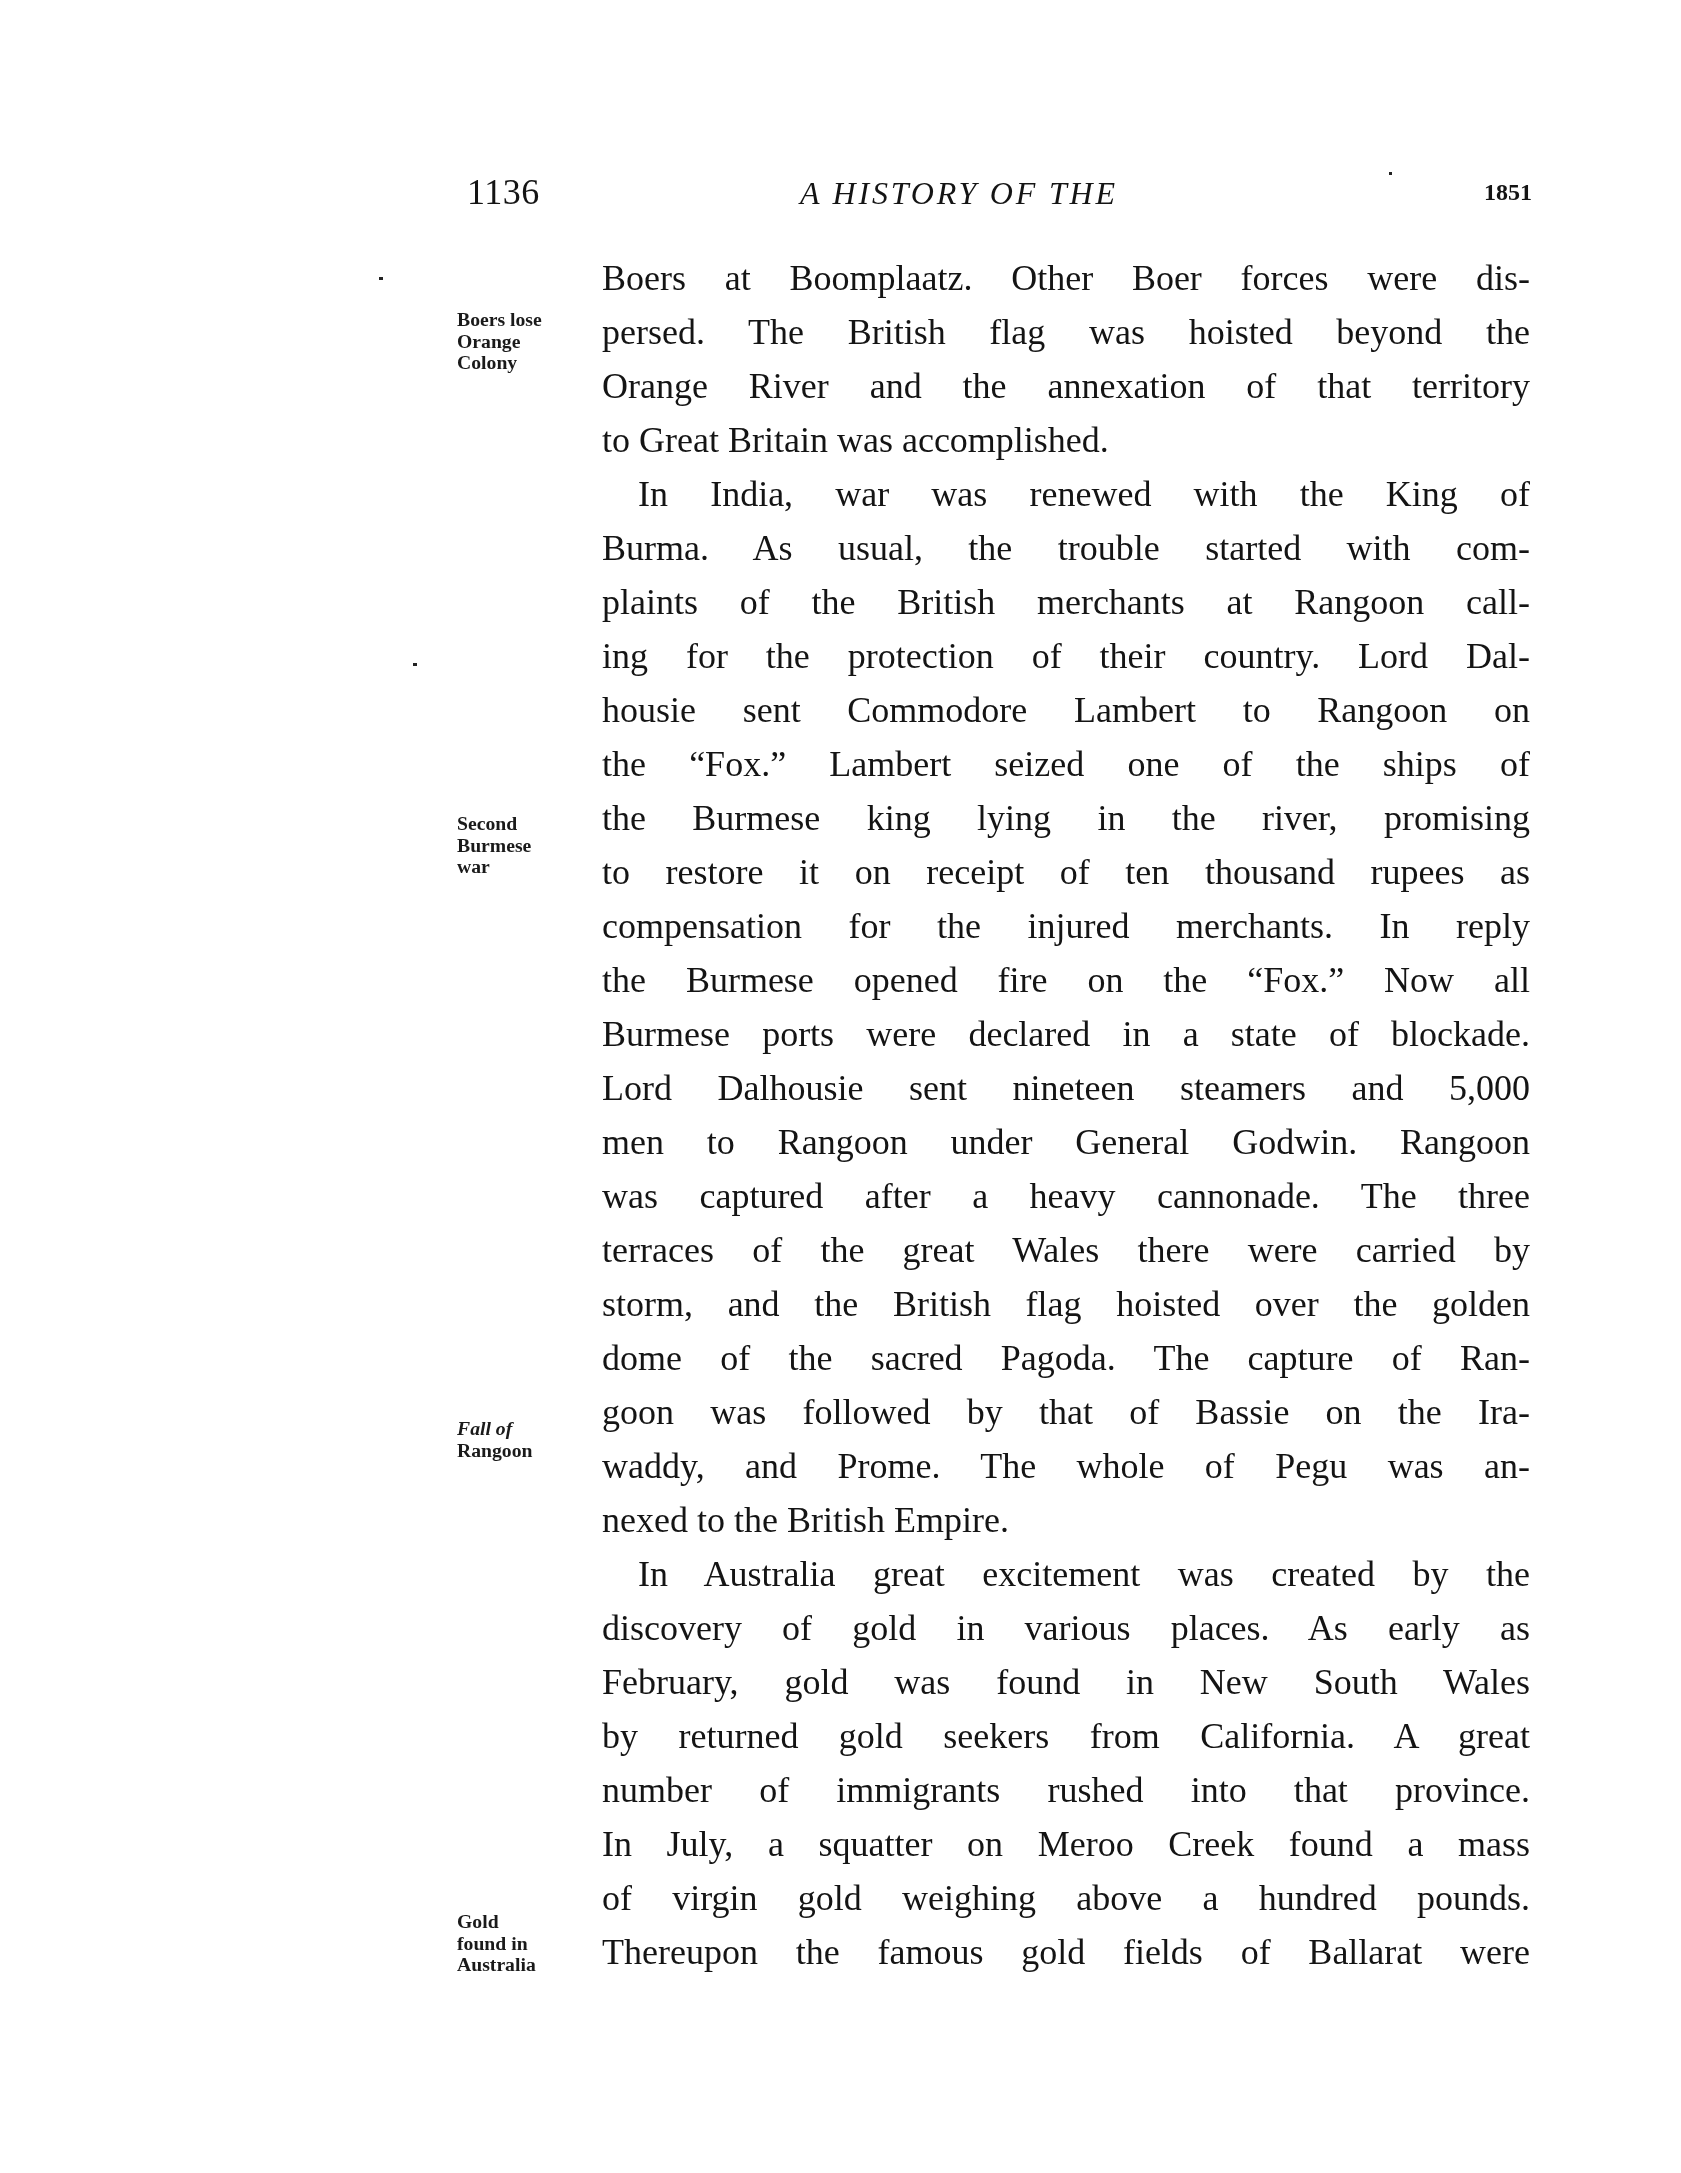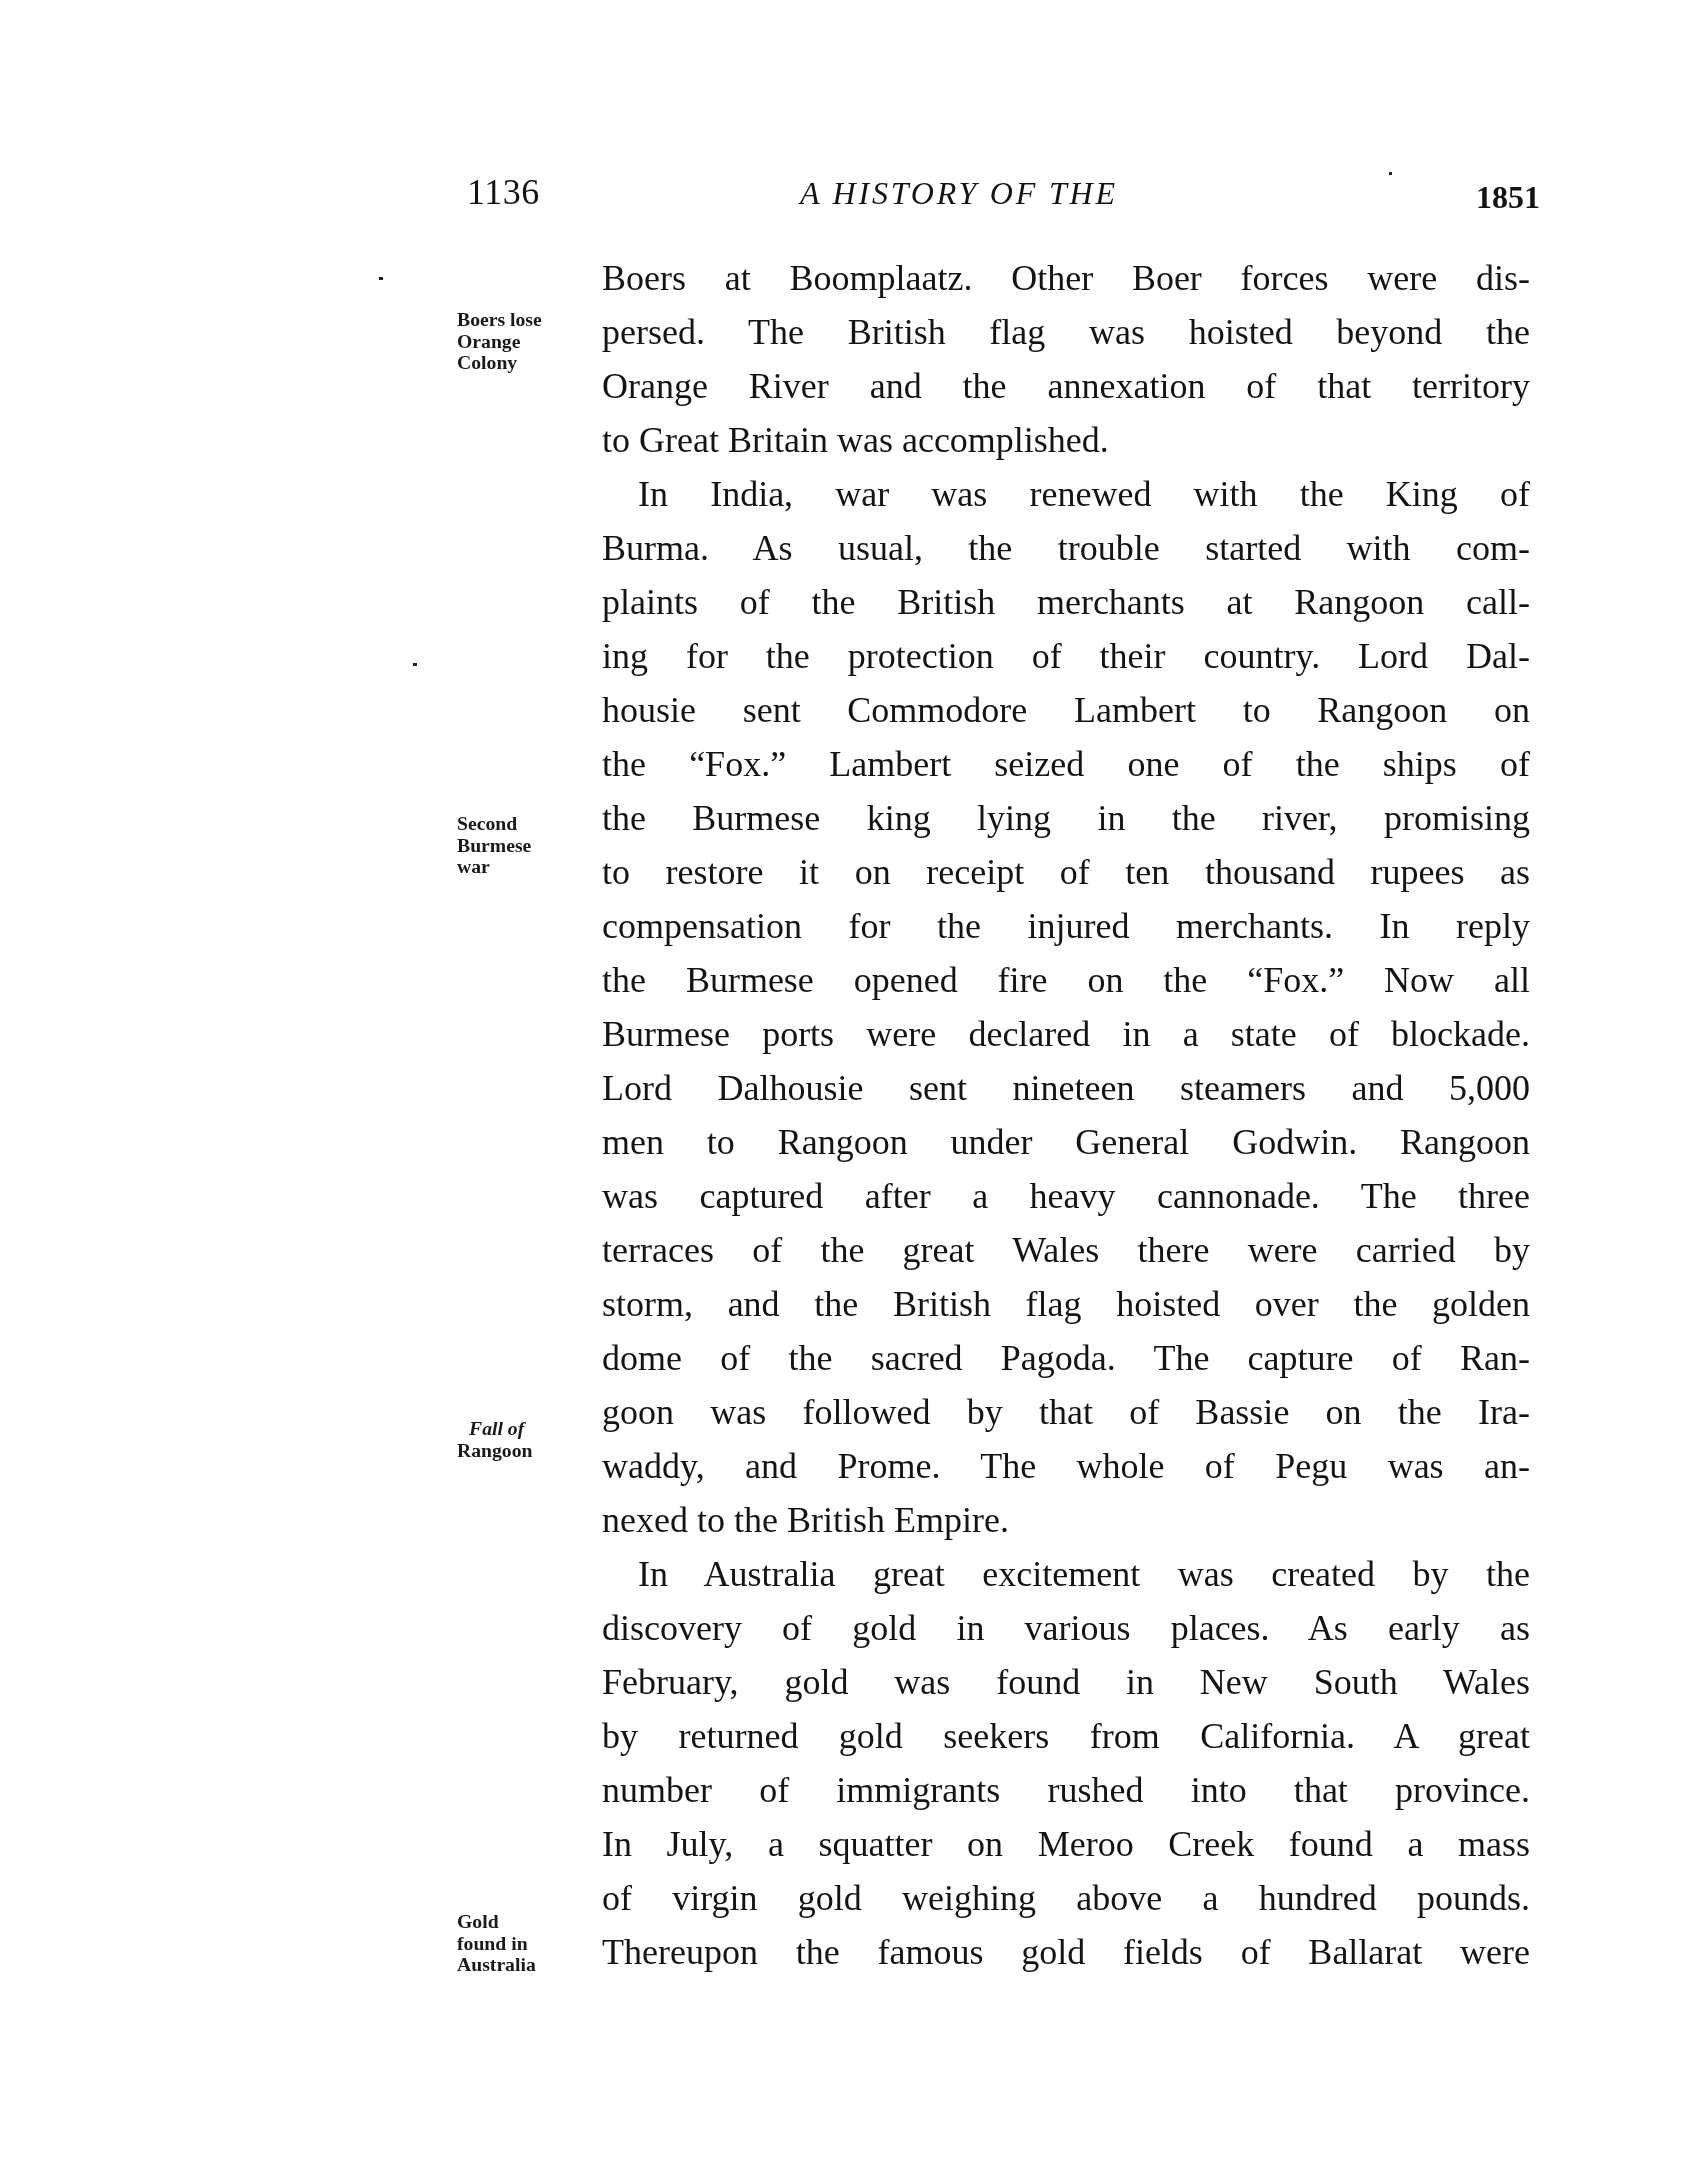--- a/index.html
+++ b/index.html
@@ -41,23 +41,23 @@
     .running-title {
       position: absolute;
       left: 333px;
       top: 3.7px;
       font-size: 32px;
       font-style: italic;
       letter-spacing: 2.8px;
     }
     .header-year {
       position: absolute;
-      right: 4px;
+      right: 12px;
       top: 7.5px;
-      font-size: 32px;
+      font-size: 24px;
       font-weight: bold;
     }
     
     .speck {
       position: absolute;
       width: 3.7px;
       height: 2.8px;
       background: #222;
     }
     
@@ -119,21 +119,21 @@
     <span>Colony</span>
   </div>
 
   <div class="side-note" style="top:813px;">
     <span>Second</span>
     <span>Burmese</span>
     <span>war</span>
   </div>
 
   <div class="side-note" style="top:1418px;">
-    <span style="font-style:italic;margin-left:12px;">Fall of</span>
+    <span style="font-style:italic;">Fall of</span>
     <span>Rangoon</span>
   </div>
 
   <div class="side-note" style="top:1911px;">
     <span>Gold</span>
     <span>found in</span>
     <span>Australia</span>
   </div>
 
   <div class="text-column">

